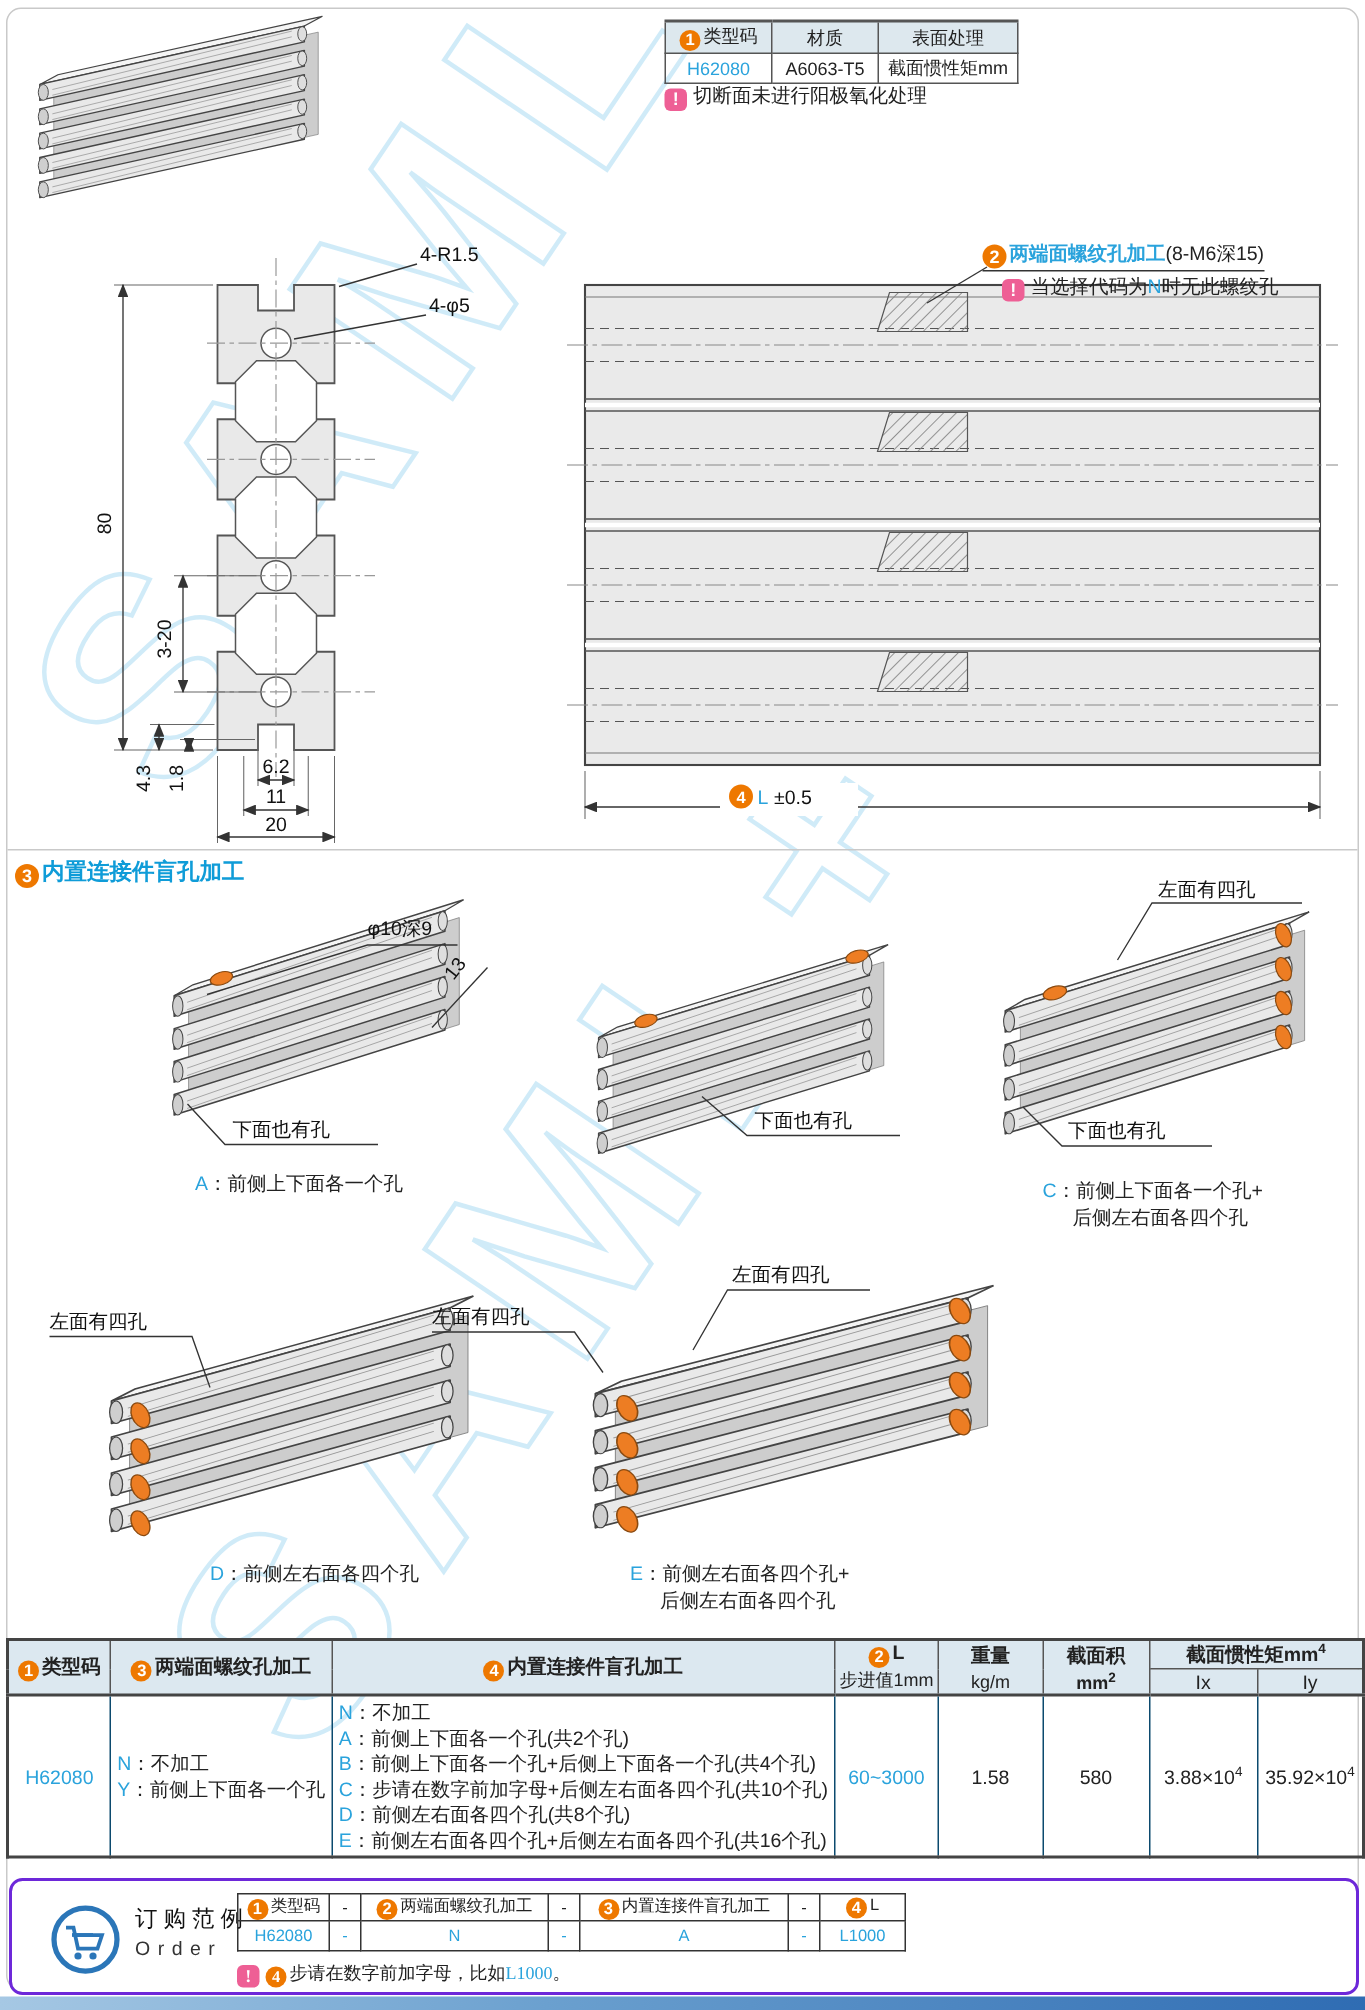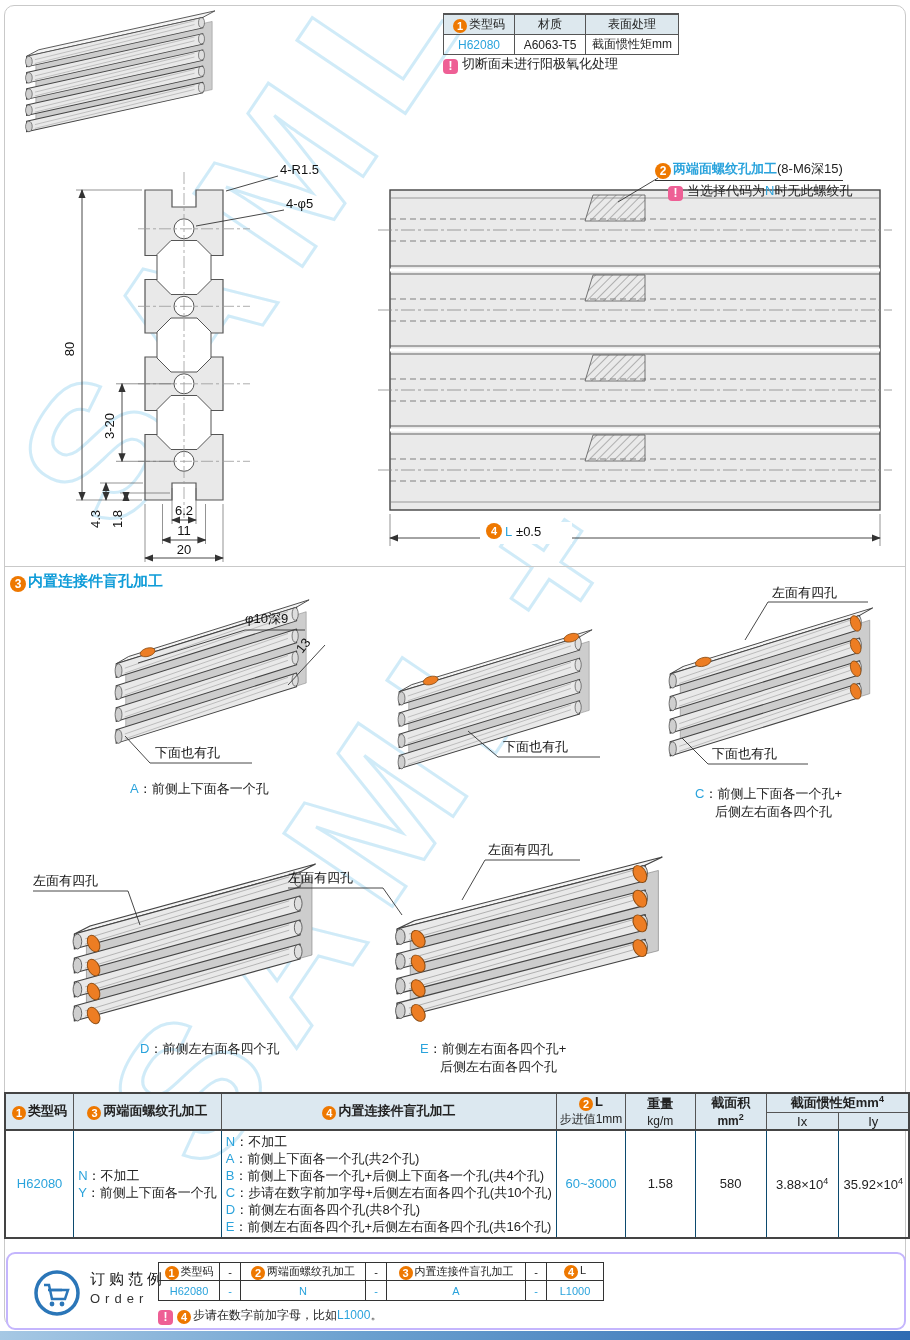--- a/index.html
+++ b/index.html
@@ -34,21 +34,21 @@
   .cap .l2{display:block;padding-left:20px;}
   
   .spec{font-size:13px;}
   .spec th{background:#dce8f0;border:1px solid #555;font-weight:bold;padding:0 2px;}
   .spec td{border:1px solid #0c4a6e;padding:2px 4px;vertical-align:middle;}
   .spec .thick{border-bottom:2px solid #444;}
   .opt{line-height:17px;white-space:nowrap;}
   .ctr{text-align:center;}
   sup{font-size:9px;}
   
-  .order-box{position:absolute;left:6px;top:1252px;width:896px;height:74px;border:2px solid #c4b5fd;border-radius:9px;background:#fff;}
+  .order-box{position:absolute;left:6px;top:1252px;width:896px;height:74px;border:2px solid #6d28d9;border-radius:9px;background:#fff;}
   .order-tbl{font-size:11px;}
   .order-tbl th{border:1px solid #333;font-weight:normal;padding:0 3px;height:17px;white-space:nowrap;}
   .order-tbl td{border:1px solid #333;text-align:center;height:17px;color:#2aa3dc;}
   .order-title-cn{font-size:15px;letter-spacing:4px;color:#111;}
   .order-title-en{font-size:13px;letter-spacing:5px;color:#333;}
   .footer-bar{position:absolute;left:0;top:1331px;width:910px;height:9px;
      background:linear-gradient(90deg,#a6c8e4,#6ba0cf 40%,#2f6cb3);}
   svg text{font-family:"Liberation Sans","DejaVu Sans",sans-serif;}
 </style>
 </head>
@@ -504,19 +504,19 @@
         <td>H62080</td>
         <td>-</td>
         <td>N</td>
         <td>-</td>
         <td>A</td>
         <td>-</td>
         <td>L1000</td>
       </tr>
     </tbody>
       </table>
-    <div class="abs" style="left:150px;top:53px;font-size:12px;">
+    <div class="abs" style="left:150px;top:53px;font-size:12px;font-family:Liberation Serif, serif;">
       <span class="bang">!</span><span class="onum sm">4</span><span>步请在数字前加字母，比如</span><span class="blue">L1000</span><span>。</span>
     </div>
   </div>
 
   <div class="footer-bar"></div>
 </div>
 
 </body></html>

